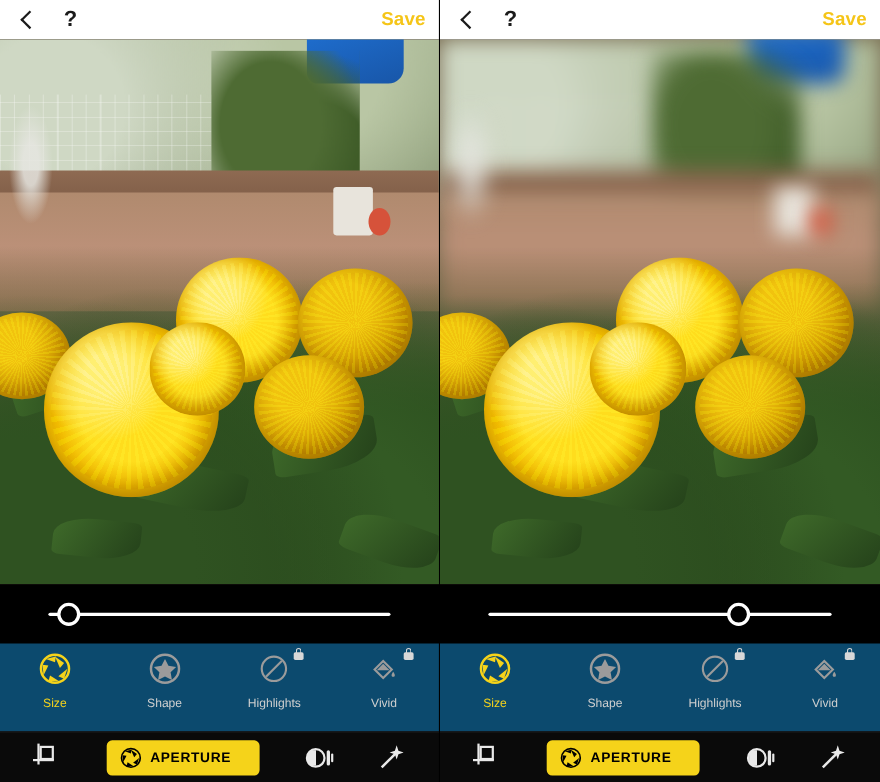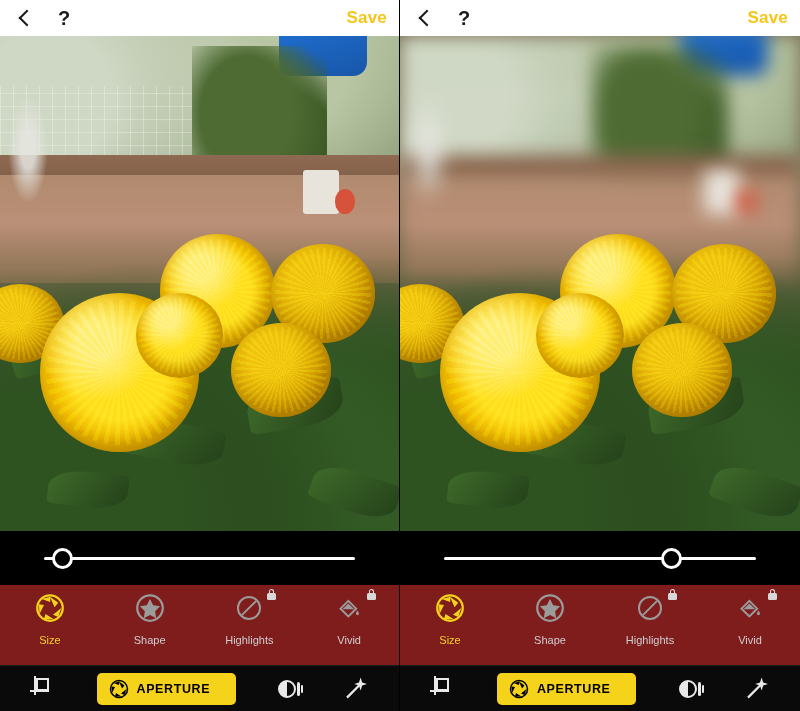--- a/index.html
+++ b/index.html
@@ -187,21 +187,21 @@
     margin-top: -10.5px;
     margin-left: -10.5px;
     border-radius: 50%;
     background: #000;
     border: 3px solid #ffffff;
   }
 
   
   .tools {
     flex: 0 0 80px;
-    background: #7f1d1d;
+    background: #0c4a6e;
     display: flex;
     justify-content: space-around;
     align-items: flex-start;
     padding-top: 6px;
   }
   .tool {
     width: 74px;
     display: flex;
     flex-direction: column;
     align-items: center;

